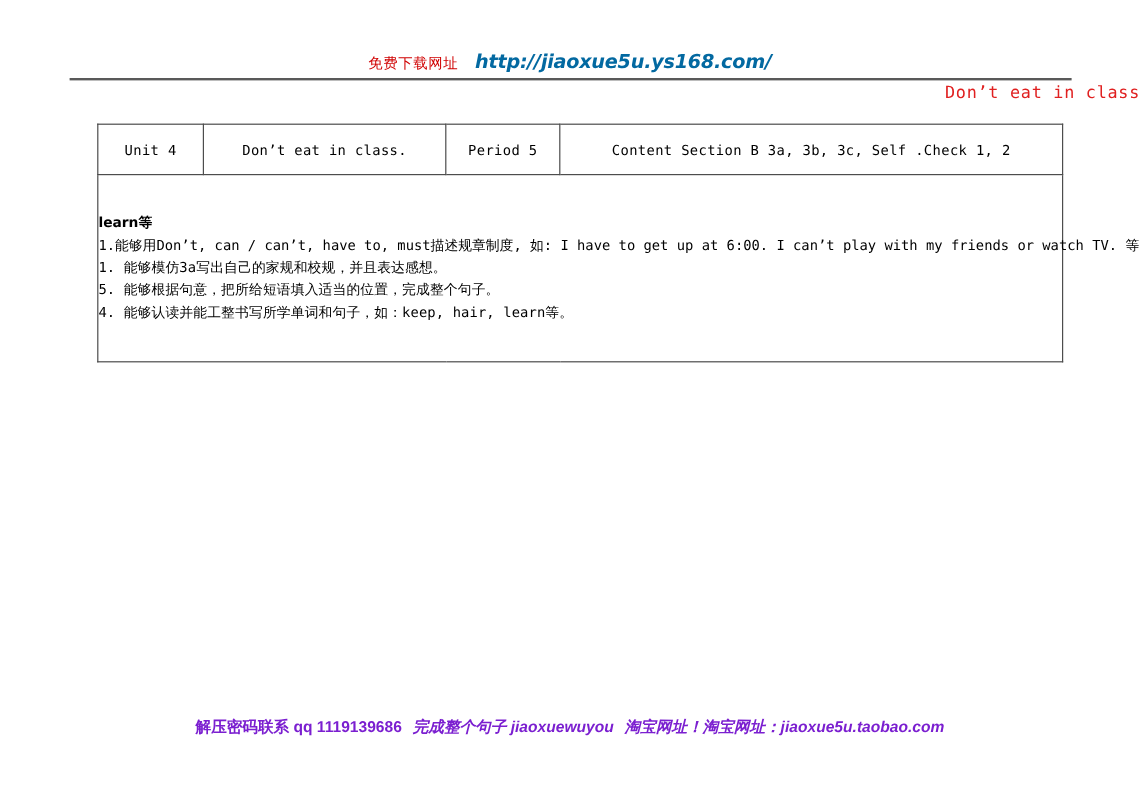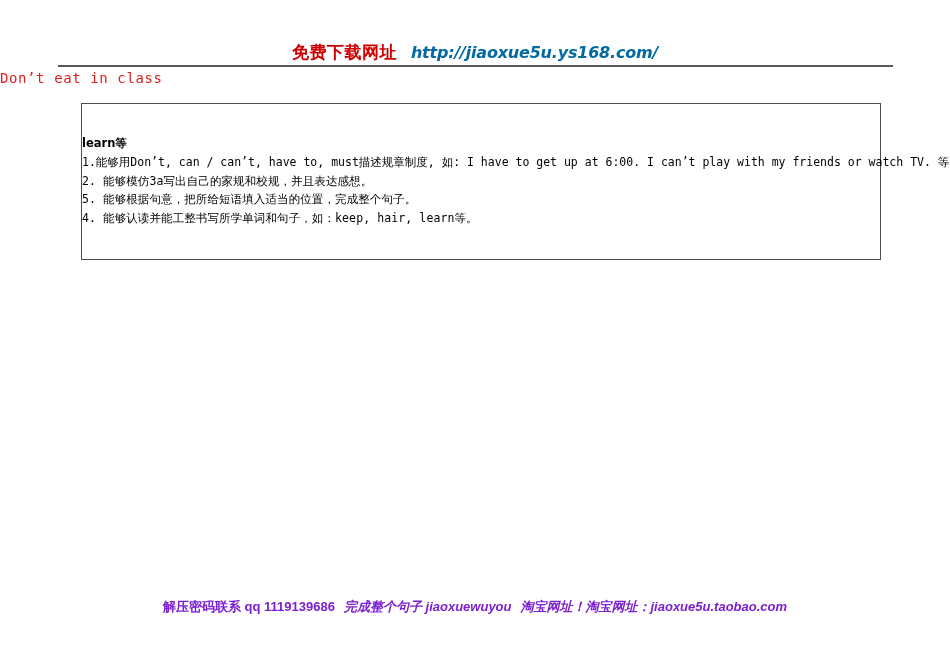--- a/index.html
+++ b/index.html
@@ -21,22 +21,22 @@
     left: 0;
     top: 44px;
     width: 950px;
     text-align: center;
     white-space: nowrap;
     line-height: 1;
   }
   .promo-cn {
     color: #d00000;
     font-family: "DejaVu Sans", sans-serif;
-    font-weight: bold;
-    font-size: 17px;
+    font-weight: normal;
+    font-size: 12px;
     letter-spacing: 0.5px;
   }
   .promo-url {
     color: #0369a1;
     font-family: "DejaVu Sans", sans-serif;
     font-weight: bold;
     font-style: italic;
     font-size: 16px;
     margin-left: 14px;
     letter-spacing: -0.2px;
@@ -50,21 +50,21 @@
     height: 0;
     border-top: 2px solid #595959;
   }
 
   
   .doc-title {
     position: absolute;
     left: 0;
     top: 70px;
     width: 950px;
-    text-align: left;
+    text-align: right;
     color: #e02020;
     font-family: "DejaVu Sans Mono", monospace;
     font-size: 14px;
     letter-spacing: 0.6px;
     white-space: nowrap;
   }
 
   
   .lesson-table {
     position: absolute;
@@ -148,24 +148,30 @@
   <span class="promo-cn">免费下载网址</span><span class="promo-url">http://jiaoxue5u.ys168.com/</span>
 </div>
 
 <div class="header-rule"></div>
 
 <div class="doc-title">Don’t eat in class</div>
 
 <table class="lesson-table">
   <tbody>
     <tr>
+      <td class="hdr-cell col-unit">Unit 4</td>
+      <td class="hdr-cell col-topic">Don’t eat in class.</td>
+      <td class="hdr-cell col-period">Period 5</td>
+      <td class="hdr-cell col-content">Content  Section B  3a, 3b, 3c, Self .Check 1, 2</td>
+    </tr>
+    <tr>
       <td class="body-cell" colspan="4">
         <div class="objectives-heading">learn等</div>
         <div class="objective-line lead">1.能够用Don’t, can / can’t, have to, must描述规章制度, 如: I have to get up at 6:00.  I can’t play with my friends or watch TV.  等。</div>
-        <div class="objective-line">2. 能够模仿3a写出自己的家规和校规，并且表达感想。</div>
+        <div class="objective-line">1. 能够模仿3a写出自己的家规和校规，并且表达感想。</div>
         <div class="objective-line">5. 能够根据句意，把所给短语填入适当的位置，完成整个句子。</div>
         <div class="objective-line">4. 能够认读并能工整书写所学单词和句子，如：keep, hair, learn等。</div>
       </td>
     </tr>
   </tbody>
 </table>
 
 <div class="promo-footer">
   <span class="footer-seg">解压密码联系 qq 1119139686</span><span class="footer-gap"></span><span class="footer-seg italic-url">完成整个句子 jiaoxuewuyou</span><span class="footer-gap"></span><span class="footer-seg italic-url">淘宝网址！淘宝网址：jiaoxue5u.taobao.com</span>
 </div>

